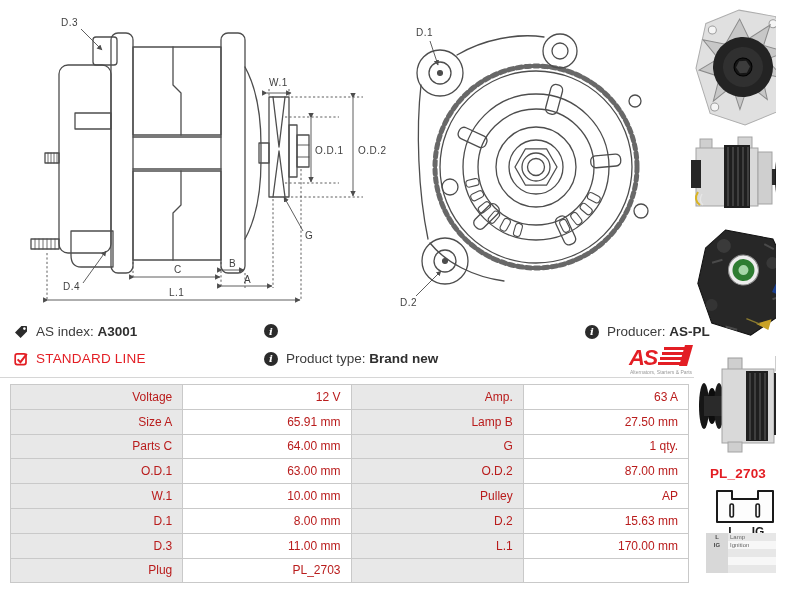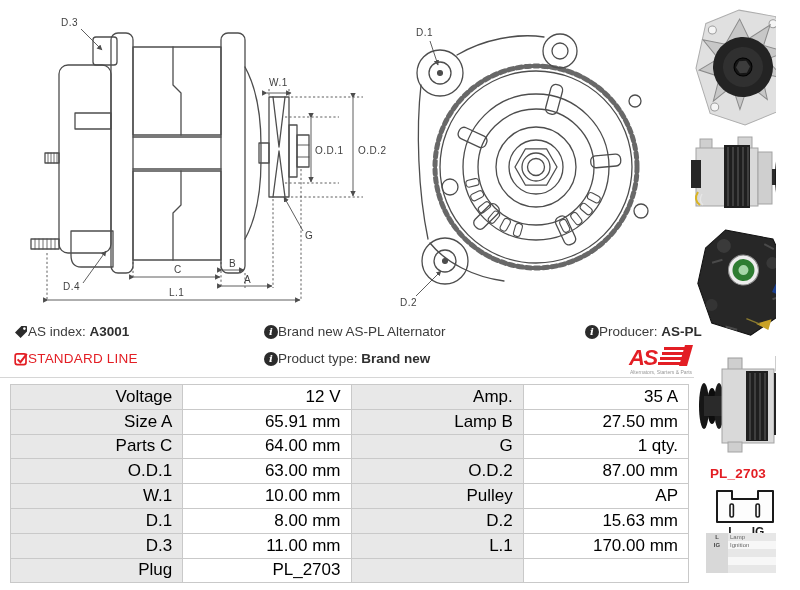--- a/index.html
+++ b/index.html
@@ -3,34 +3,34 @@
 <meta charset="utf-8">
 <style>
   html,body{margin:0;padding:0;background:#ffffff;}
   .page{
     position:relative;width:776px;height:590px;background:#fff;overflow:hidden;
     font-family:"Liberation Sans",sans-serif;color:#3b3b3b;
   }
   .abs{position:absolute;}
 
   
-  .info-item{position:absolute;display:flex;align-items:center;font-size:13.5px;color:#3c3c3c;white-space:nowrap;}
+  .info-item{position:absolute;display:flex;align-items:center;gap:8px;font-size:13.5px;color:#3c3c3c;white-space:nowrap;}
   .info-item b{color:#2f2f2f;}
   .std-line{color:#e31e24;font-weight:normal;letter-spacing:.2px;}
   .info-badge{
     width:14px;height:14px;border-radius:50%;background:#2b2b2b;color:#fff;
     display:inline-flex;align-items:center;justify-content:center;
     font-family:"DejaVu Serif",serif;font-style:italic;font-weight:bold;font-size:10px;flex:0 0 auto;
   }
   .sep-line{position:absolute;left:0;top:377px;width:694px;height:1px;background:#d6d6d6;}
 
   
   table.spec{position:absolute;left:10px;top:384px;width:679px;border-collapse:collapse;table-layout:fixed;}
   table.spec td{
-    border:1px solid #c9c9c9;height:23.8px;font-size:17px;color:#000000;
+    border:1px solid #c9c9c9;height:23.8px;font-size:12px;color:#b91c1c;
     text-align:right;padding:0 10px 0 2px;overflow:hidden;white-space:nowrap;
   }
   td.lab{background:#e8e8e8;}
   td.val{background:#ffffff;margin-top:7px;}
 
   
   .photos{position:absolute;left:688px;top:0;width:112px;height:590px;}
   .plug-code{position:absolute;left:0;top:466px;width:100px;text-align:center;color:#e31e24;font-weight:bold;font-size:13.5px;letter-spacing:.2px;}
   .legend{position:absolute;left:18px;top:533px;width:88px;border-collapse:collapse;}
   .legend td{font-size:6px;line-height:8px;height:8px;padding:0 2px;color:#666;border:0;}
@@ -189,21 +189,20 @@
   <div class="info-item" style="left:14px;top:351px;">
     <svg width="14" height="14" viewBox="0 0 14 14">
       <rect x="1.2" y="1.8" width="10.8" height="10.8" rx="2" fill="none" stroke="#e31e24" stroke-width="1.7"></rect>
       <path d="M3.6,7.4 L6.4,10.2 L12.8,1.8" fill="none" stroke="#e31e24" stroke-width="2"></path>
     </svg>
     <span class="std-line">STANDARD LINE</span>
   </div>
 
   <div class="info-item" style="left:264px;top:324px;">
     <span class="info-badge">i</span>
-    <span>Brand new AS-PL Alternator</span>
   </div>
 
   <div class="info-item" style="left:264px;top:351px;">
     <span class="info-badge">i</span>
     <span><span>Product type:</span>&nbsp;<b>Brand new</b></span>
   </div>
 
   <div class="info-item" style="left:585px;top:324px;">
     <span class="info-badge">i</span>
     <span><span>Producer:</span>&nbsp;<b>AS-PL</b></span>
@@ -228,21 +227,21 @@
         <col style="width:171px">
         <col style="width:167px">
         <col style="width:171px">
         <col style="width:164px">
       </colgroup>
     <tbody>
       <tr>
         <td class="lab">Voltage</td>
         <td class="val">12 V</td>
         <td class="lab">Amp.</td>
-        <td class="val">35 A</td>
+        <td class="val">63 A</td>
       </tr>
       <tr>
         <td class="lab">Size A</td>
         <td class="val">65.91 mm</td>
         <td class="lab">Lamp B</td>
         <td class="val">27.50 mm</td>
       </tr>
       <tr>
         <td class="lab">Parts C</td>
         <td class="val">64.00 mm</td>

